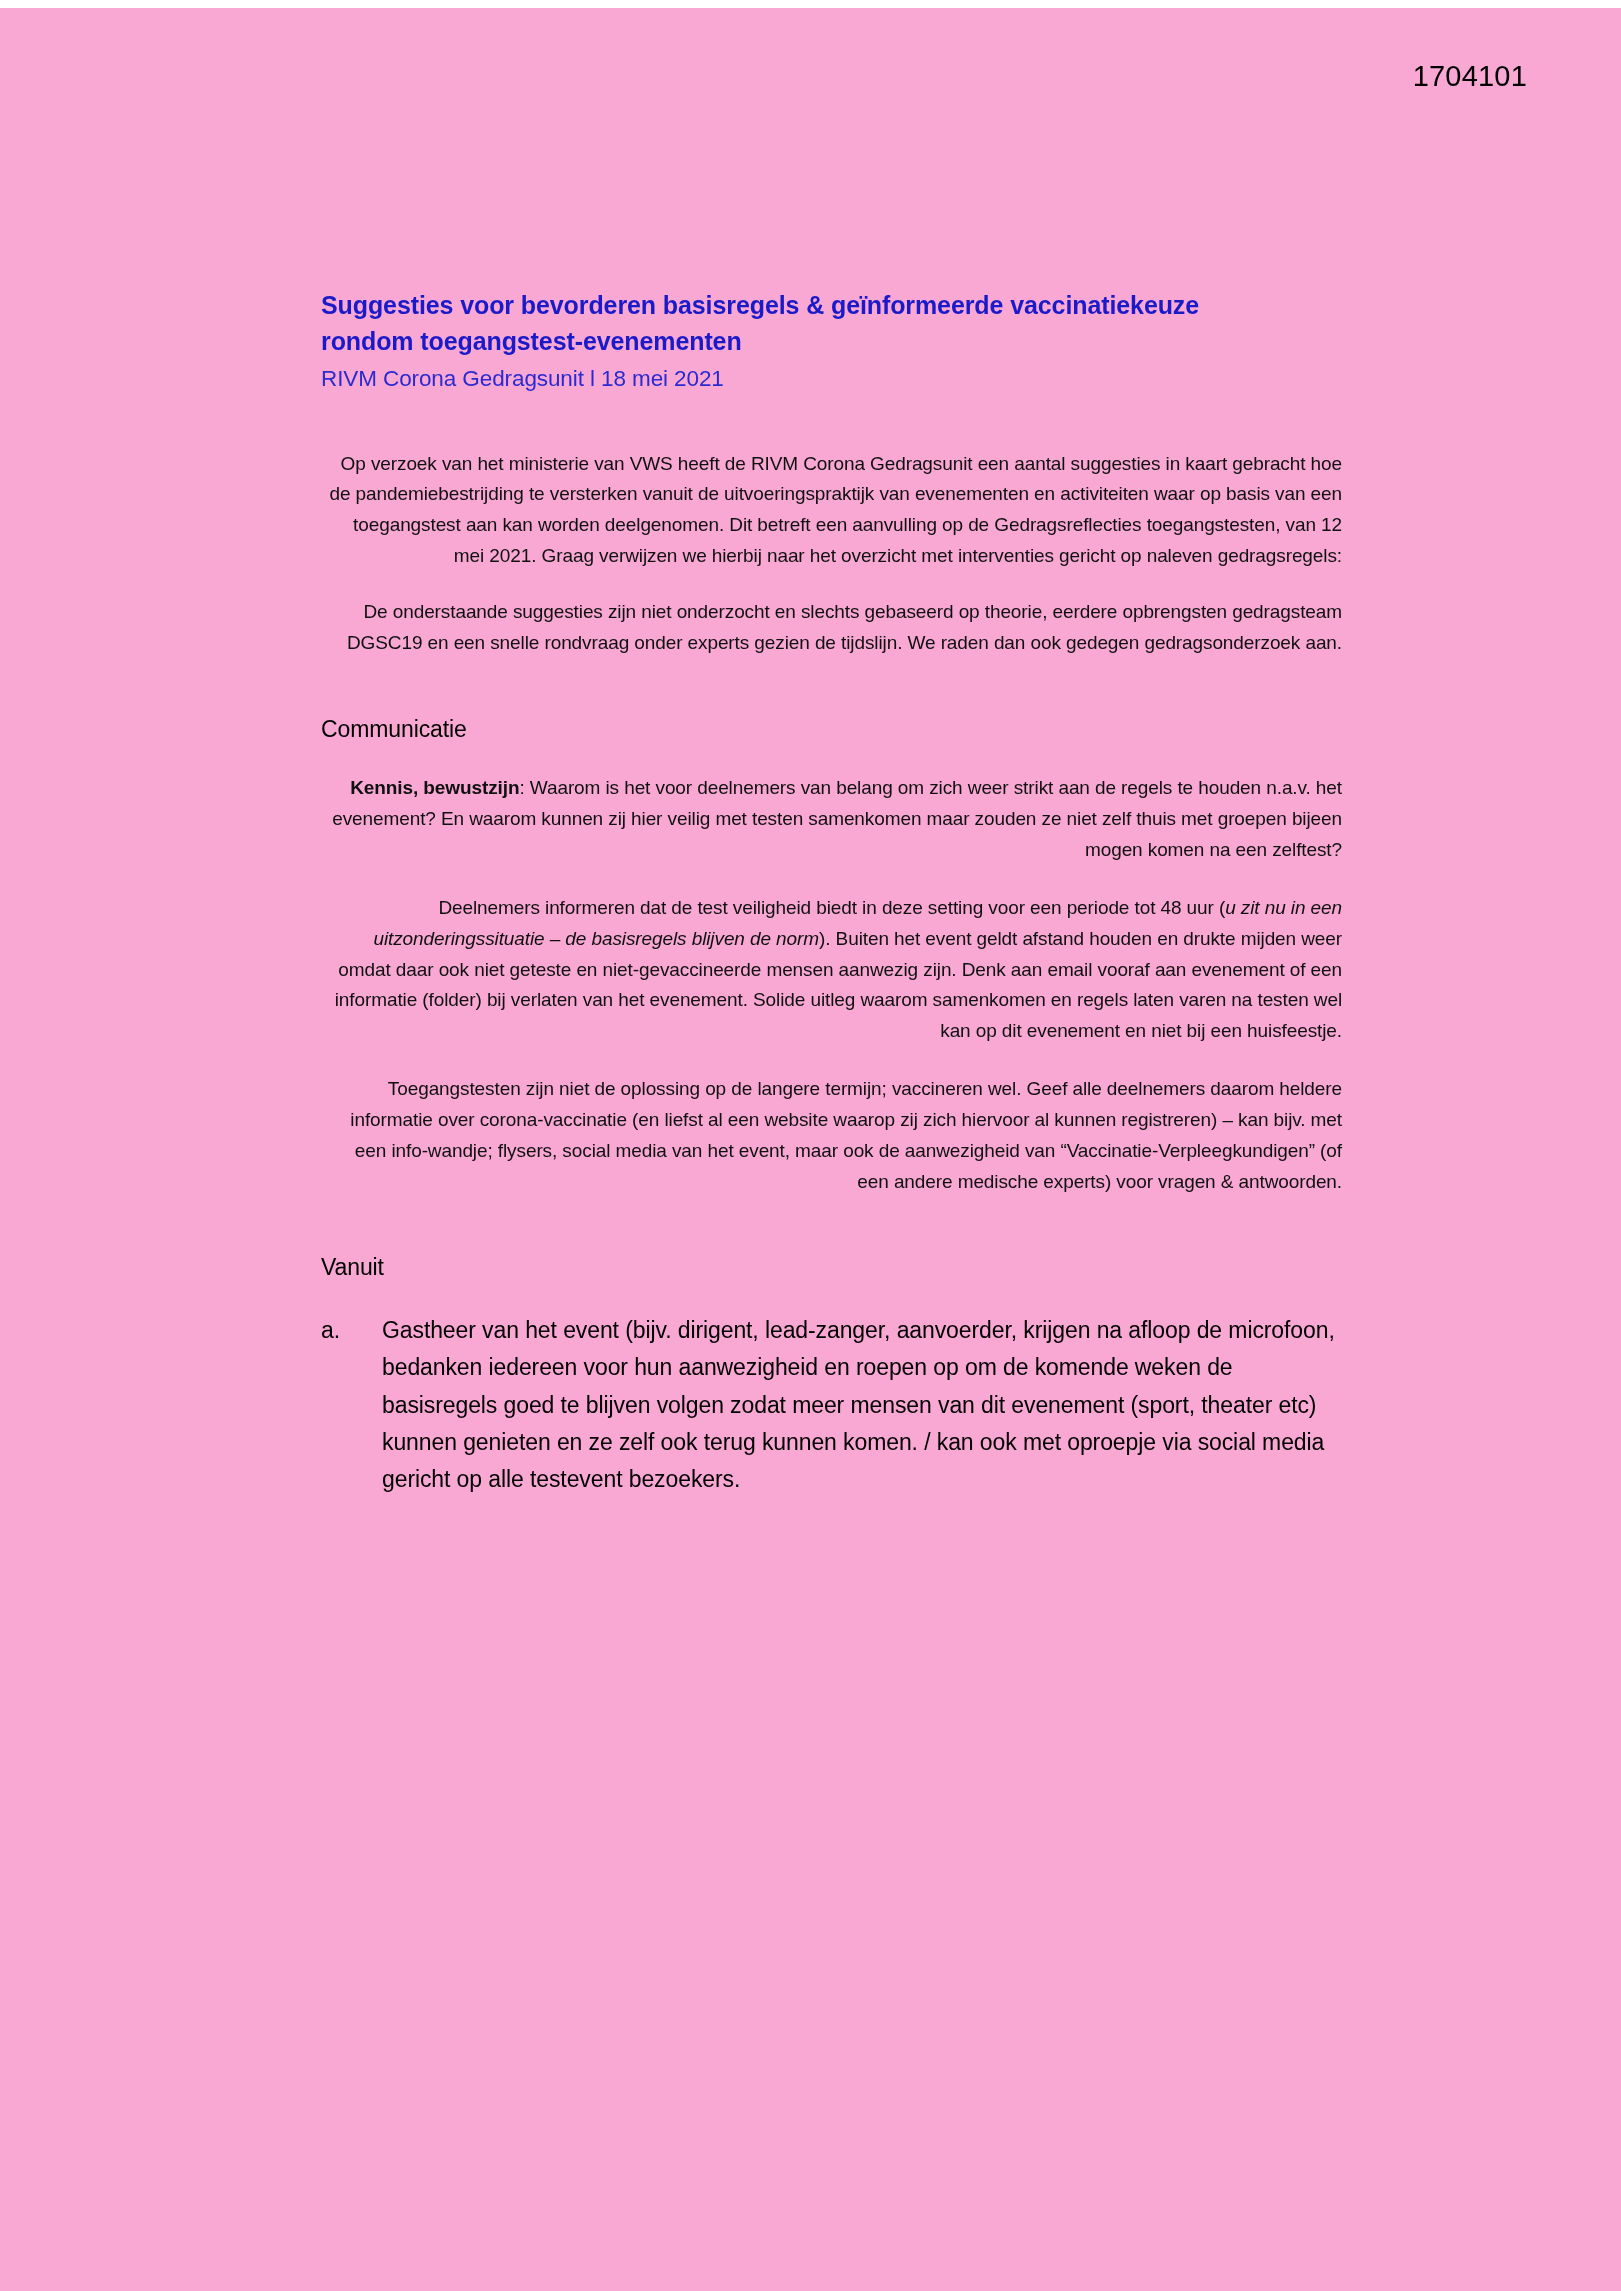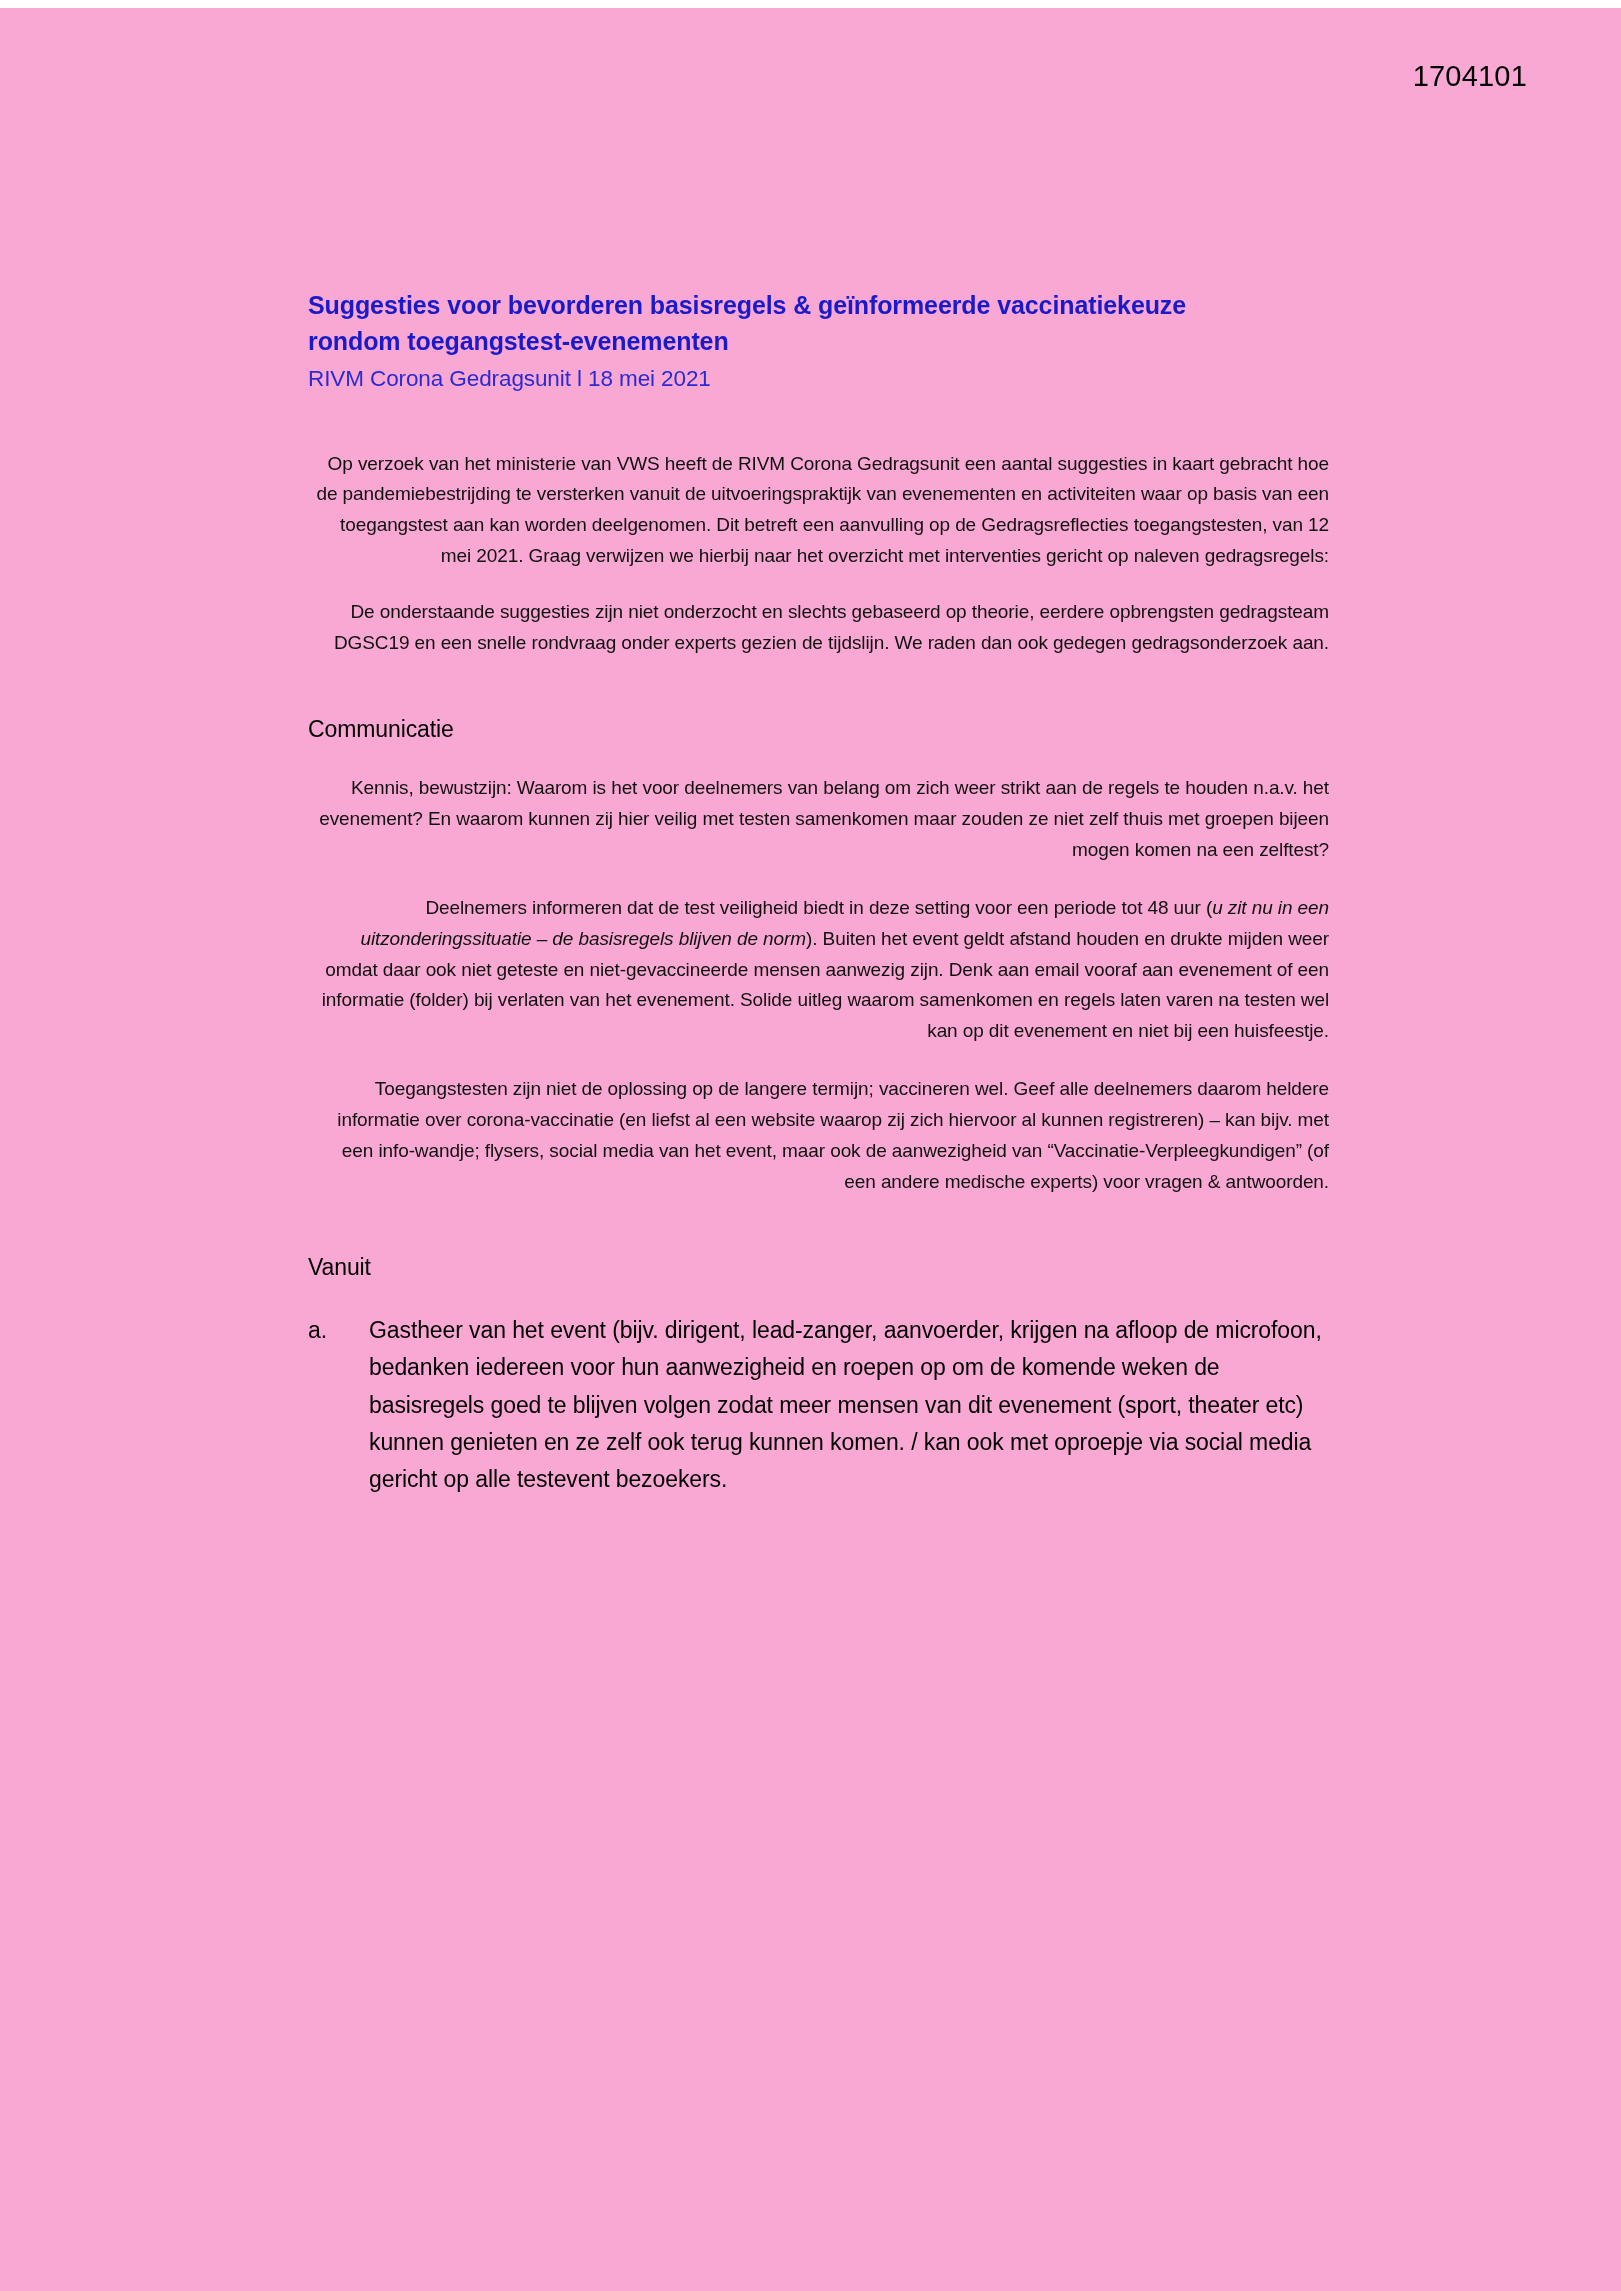--- a/index.html
+++ b/index.html
@@ -29,21 +29,21 @@
     right: 94px;
     font-size: 29px;
     letter-spacing: 0.2px;
     color: #000000;
     line-height: 1.2;
   }
 
   
   .content {
     position: absolute;
-    left: 308px;
+    left: 321px;
     top: 280px;
     width: 1021px;
   }
 
   
   .title {
     color: #1a1ac8;
     font-size: 25px;
     font-weight: bold;
     line-height: 1.42;
@@ -77,21 +77,21 @@
   h3.section-heading {
     font-size: 23px;
     font-weight: normal;
     line-height: 1.5;
     margin: 0 0 27.4px 0;
     letter-spacing: -0.1px;
     color: #000000;
   }
 
   .runin {
-    font-weight: normal;
+    font-weight: bold;
   }
   .ital {
     font-style: italic;
   }
 
   a.doclink {
     color: #2222cc;
     text-decoration: underline;
     word-break: break-all;
     font-size: 23px;

